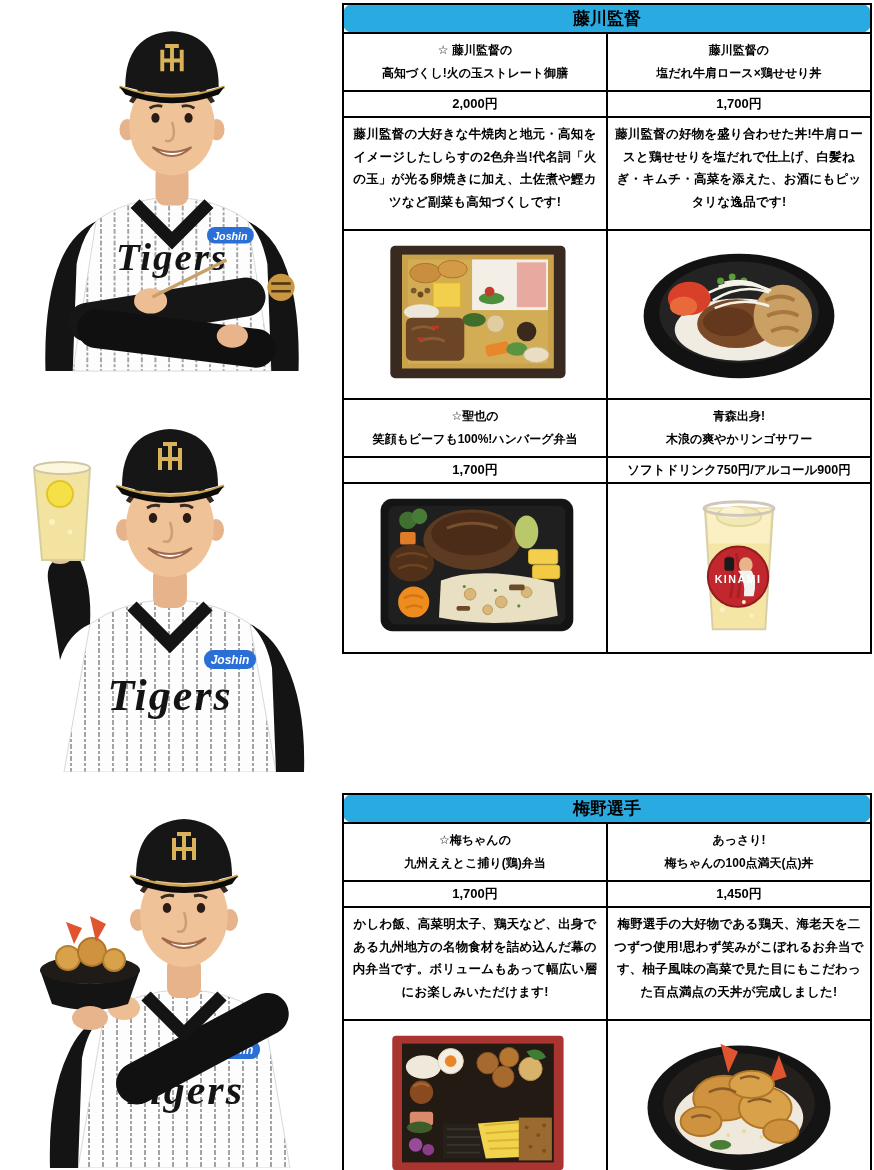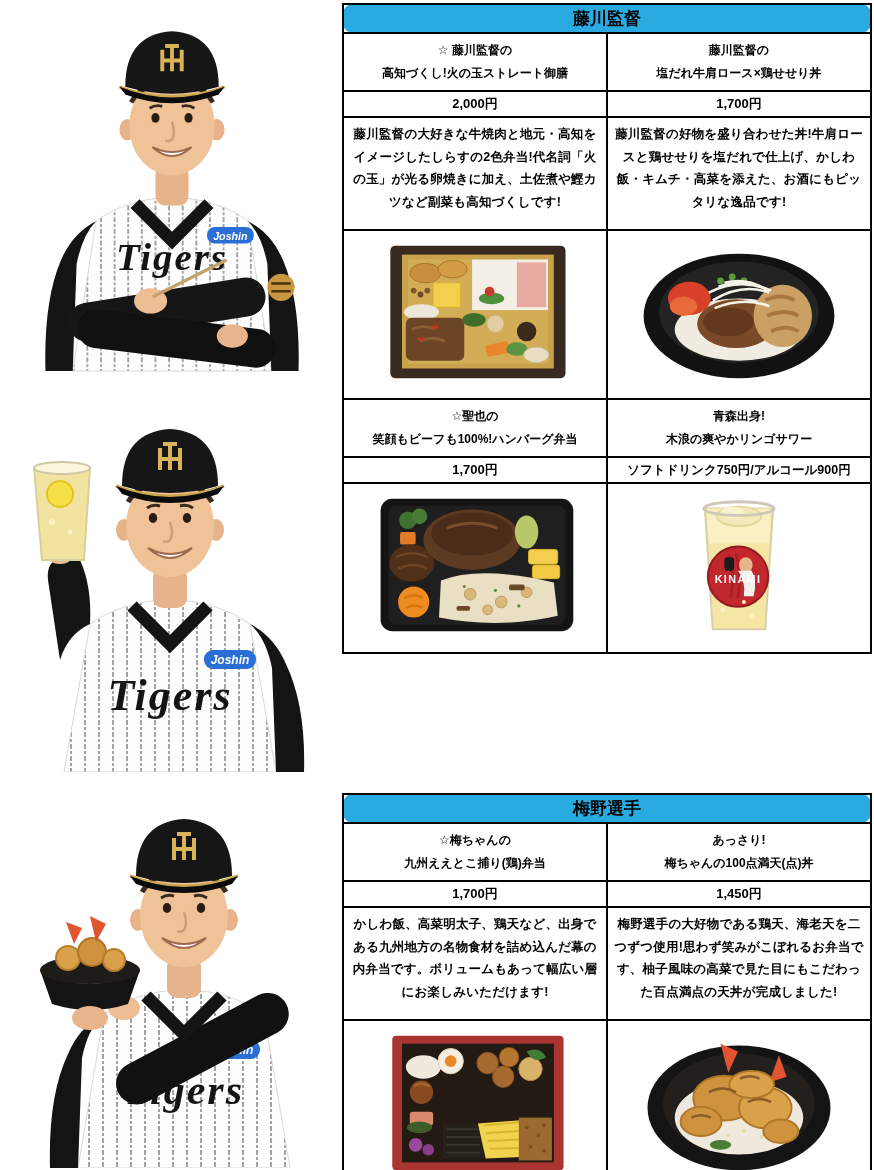--- a/index.html
+++ b/index.html
@@ -203,21 +203,21 @@
         <div>藤川監督の</div>
         <div>塩だれ牛肩ロース×鶏せせり丼</div>
       </td>
     </tr>
     <tr>
       <td class="price-cell">2,000円</td>
       <td class="price-cell">1,700円</td>
     </tr>
     <tr>
       <td class="desc-cell">藤川監督の大好きな牛焼肉と地元・高知をイメージしたしらすの2色弁当!代名詞「火の玉」が光る卵焼きに加え、土佐煮や鰹カツなど副菜も高知づくしです!</td>
-      <td class="desc-cell">藤川監督の好物を盛り合わせた丼!牛肩ロースと鶏せせりを塩だれで仕上げ、かしわ飯・キムチ・高菜を添えた、お酒にもピッタリな逸品です!</td>
+      <td class="desc-cell">藤川監督の好物を盛り合わせた丼!牛肩ロースと鶏せせりを塩だれで仕上げ、白髪ねぎ・キムチ・高菜を添えた、お酒にもピッタリな逸品です!</td>
     </tr>
     <tr>
       <td class="photo-cell">
         <svg width="226" height="146" viewBox="0 0 230 150">
           <rect x="28" y="6" width="180" height="136" rx="5" fill="#382921"></rect>
           <rect x="40" y="15" width="156" height="117" fill="#c9a24b"></rect>
           <rect x="46" y="20" width="144" height="107" fill="#d3ad55"></rect>
           <ellipse cx="64" cy="34" rx="16" ry="10" fill="#c98f3f" stroke="#a97427"></ellipse>
           <ellipse cx="92" cy="30" rx="15" ry="9" fill="#d49b47" stroke="#a97427"></ellipse>
           <circle cx="52" cy="52" r="3" fill="#7a5a2a"></circle>

